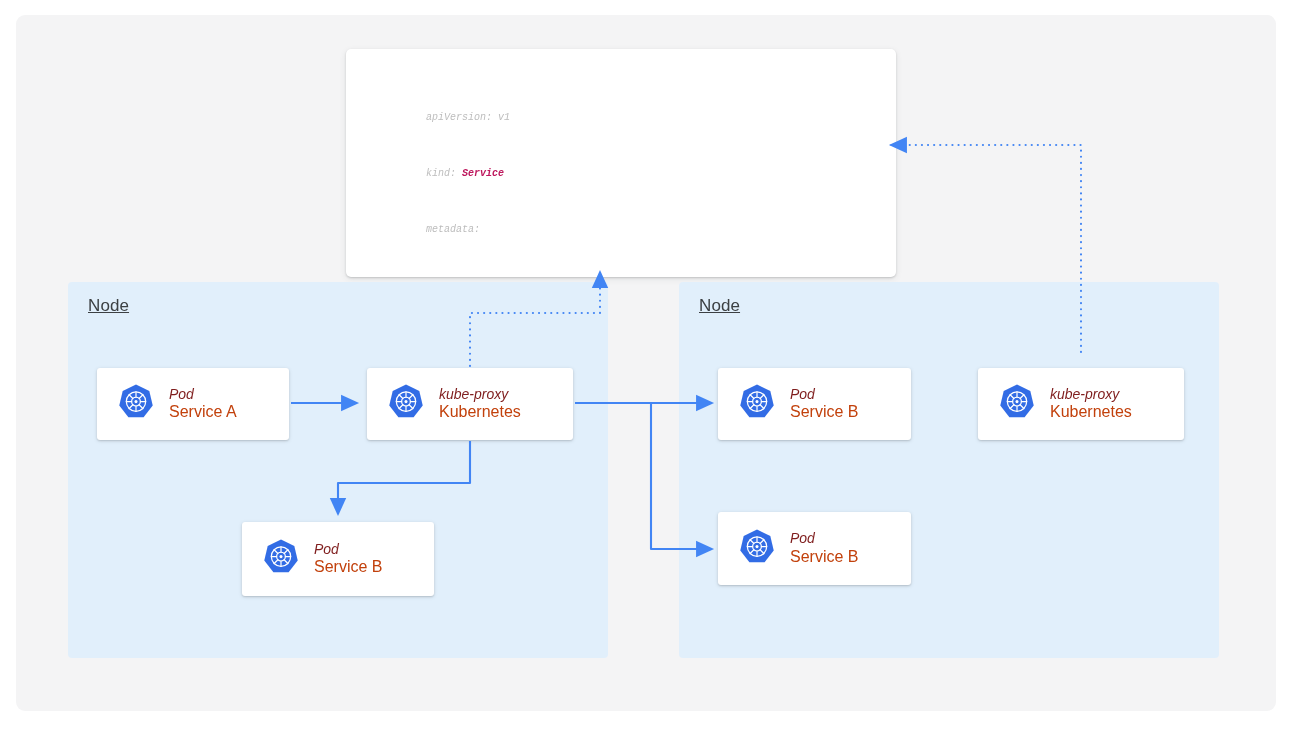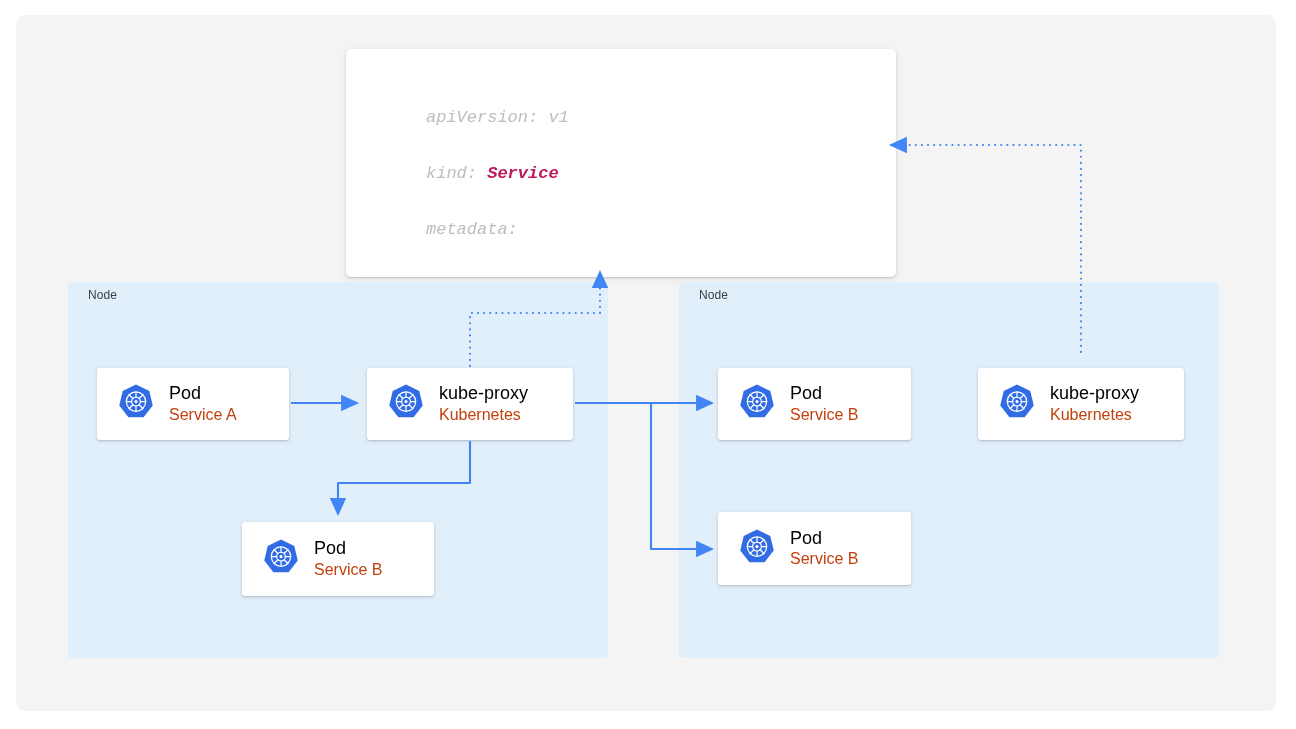--- a/index.html
+++ b/index.html
@@ -32,25 +32,26 @@
 
   
   .node-box {
     position: absolute;
     background: #e1effb;
     border-radius: 4px;
   }
   .node-label {
     position: absolute;
     left: 20px;
-    top: 6px;
-    font-size: 12px;
+    top: 14px;
+    font-size: 17px;
     color: #3c4043;
     letter-spacing: 0.1px;
     white-space: nowrap;
+    text-decoration: underline;
   }
 
   
   .card {
     position: absolute;
     background: #ffffff;
     border-radius: 3px;
     box-shadow: 0 1px 2px rgba(60,64,67,0.22), 0 1px 4px rgba(60,64,67,0.10);
     display: flex;
     align-items: center;
@@ -61,23 +62,24 @@
     margin-left: 20px;
     margin-right: 14px;
   }
   .card-text {
     display: flex;
     flex-direction: column;
     justify-content: center;
     line-height: 1.18;
   }
   .card-title {
-    font-size: 18px;
-    color: #000000;
+    font-size: 14px;
+    color: #7f1d1d;
     white-space: nowrap;
+    font-style: italic;
   }
   .card-sub {
     font-size: 16px;
     color: #c2410c;
     white-space: nowrap;
     margin-top: 1px;
   }
 
   
   #yaml-card {
@@ -90,21 +92,21 @@
     border-radius: 5px;
     box-shadow: 0 1px 2px rgba(60,64,67,0.22), 0 2px 6px rgba(60,64,67,0.10);
     box-sizing: border-box;
     overflow: hidden;
   }
   #yaml-body {
     position: absolute;
     left: 80px;
     top: 22px;
     font-family: "Liberation Mono", "DejaVu Sans Mono", monospace;
-    font-size: 17px;
+    font-size: 10px;
     font-style: italic;
     line-height: 18.8px;
     color: #bdbdbd;
     white-space: pre;
   }
   .yl { display: block; }
 
   
   #wires {
     position: absolute;

